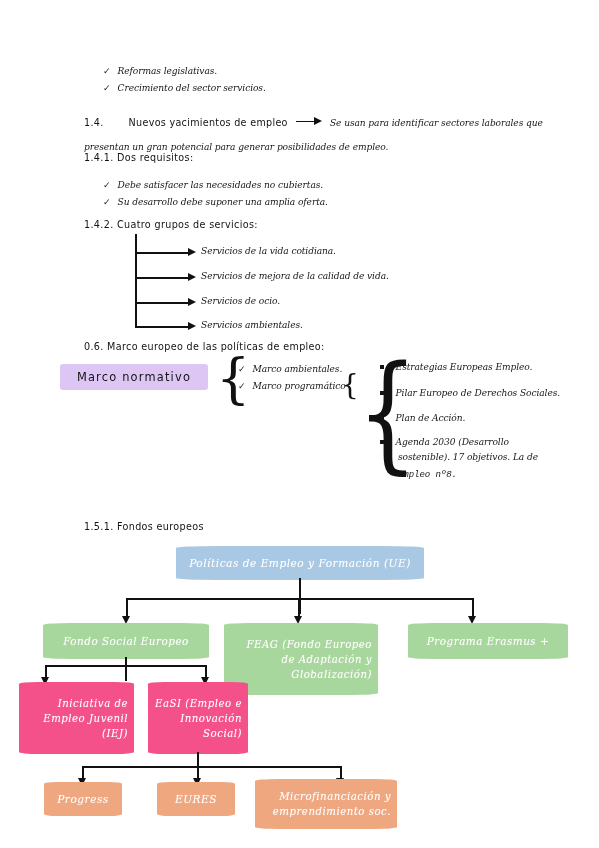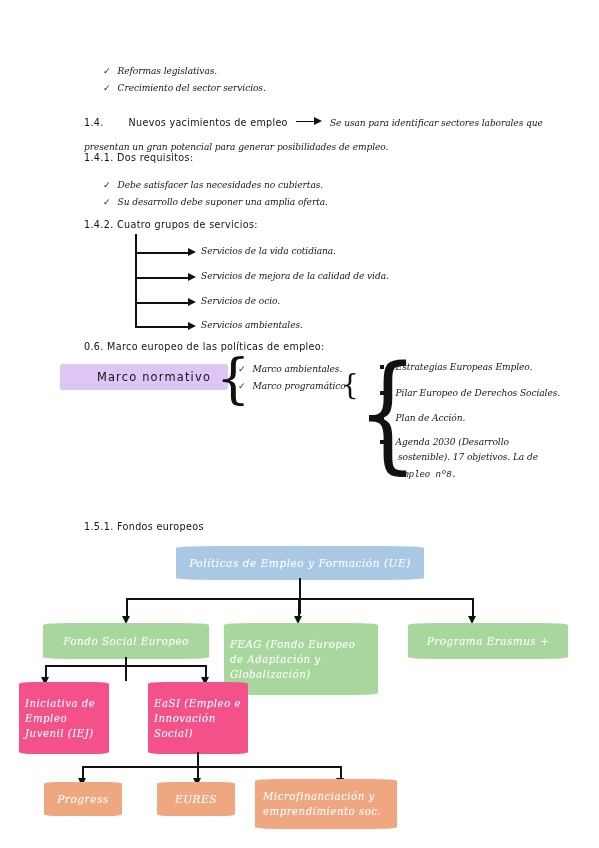--- a/index.html
+++ b/index.html
@@ -69,21 +69,21 @@
     display:inline-block;width:3.6px;height:3.6px;background:#141414;
     vertical-align:middle;margin-right:0;flex:0 0 auto;margin-top:4px;
   }
   .bulletrow{position:absolute;display:flex;align-items:flex-start;gap:12px;}
   .bulletrow .btxt{line-height:12.5px;}
 
   
   .diagram{position:absolute;left:0;top:505px;width:599px;height:343px;}
   .node{
     position:absolute;display:flex;align-items:center;justify-content:center;
-    text-align:left;padding:4px 6px;box-sizing:border-box;
+    text-align:right;padding:4px 6px;box-sizing:border-box;
   }
   .node .ntxt{
     font-family:"DejaVu Serif", serif;font-style:italic;
     color:#ffffff;letter-spacing:.5px;line-height:15px;
     text-shadow:0 0 1px rgba(255,255,255,.35);
   }
   .n-blue{background:#a9c8e4;}
   .n-green{background:#a8d79d;}
   .n-pink{background:#f4partial;}
   .n-pink{background:#f4508a;}
@@ -153,21 +153,21 @@
     <div class="bhead" style="left:53px;top:64px;"></div>
     <div class="blabel body-it" style="left:66px;top:62px;">Servicios de ocio.</div>
 
     <div class="branch" style="left:1px;top:92px;width:54px;"></div>
     <div class="bhead" style="left:53px;top:88px;"></div>
     <div class="blabel body-it" style="left:66px;top:86px;">Servicios ambientales.</div>
   </div>
 
   <div class="heading" style="left:84px;top:341px;">0.6. Marco europeo de las políticas de empleo:</div>
 
-  <div class="hl-purple" style="left: 60px; top: 364px; width: 148px; height: 26px; background: rgb(221, 198, 244); padding-left: 20px;">
+  <div class="hl-purple" style="left: 60px; top: 364px; width: 148px; height: 26px; background: rgb(221, 198, 244);">
     <span>Marco normativo</span>
   </div>
 
   <div class="brace" style="left:216px;top:352px;font-size:54px;">{</div>
 
   <div class="chkrow" style="left:238px;top:364px;">
     <span class="chk">✓</span>
     <span class="chktext body-it">Marco ambientales.</span>
   </div>
   <div class="chkrow" style="left:238px;top:381px;">
@@ -230,21 +230,21 @@
       <span class="ntxt" style="font-size:10.4px;">Programa Erasmus +</span>
     </div>
 
     <div class="edge" style="left:125px;top:152px;width:1.9px;height:24px;"></div>
     <div class="edge" style="left:45px;top:160px;width:162px;height:1.9px;"></div>
     <div class="edge" style="left:45px;top:160px;width:1.9px;height:14px;"></div>
     <div class="ahead" style="left:41px;top:172px;"></div>
     <div class="edge" style="left:205px;top:160px;width:1.9px;height:14px;"></div>
     <div class="ahead" style="left:201px;top:172px;"></div>
 
-    <div class="node n-pink" style="left: 19px; top: 179px; width: 90px; height: 68px; background: rgb(244, 80, 138);">
+    <div class="node n-pink" style="left: 19px; top: 179px; width: 115px; height: 68px; background: rgb(244, 80, 138);">
       <span class="ntxt" style="font-size:10.2px;">Iniciativa de Empleo Juvenil (IEJ)</span>
     </div>
 
     <div class="node n-pink" style="left: 148px; top: 179px; width: 100px; height: 68px; background: rgb(244, 80, 138);">
       <span class="ntxt" style="font-size:10.2px;">EaSI (Empleo e Innovación Social)</span>
     </div>
 
     <div class="edge" style="left:197px;top:247px;width:1.9px;height:26px;"></div>
     <div class="edge" style="left:82px;top:261px;width:260px;height:1.9px;"></div>
     <div class="edge" style="left:82px;top:261px;width:1.9px;height:14px;"></div>

